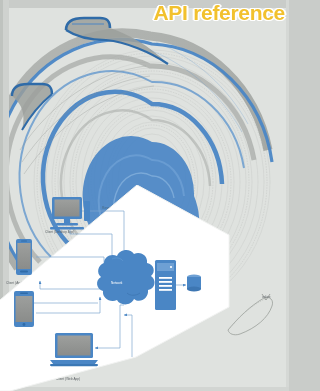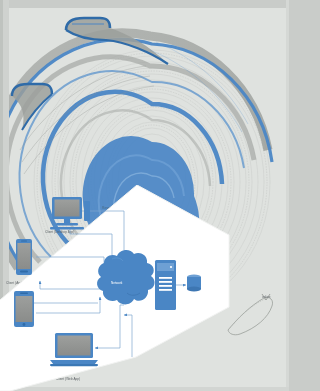--- a/index.html
+++ b/index.html
@@ -144,20 +144,23 @@
       </g>
     </g>
   </svg>
 
   <div class="strip-top"></div>
   <div class="strip-left"></div>
   <div class="strip-left-edge"></div>
   <div class="strip-right"></div>
   <div class="strip-bottom"></div>
 
+  <div class="title-wrap">
+    <div class="title">API reference</div>
+  </div>
 
   <svg class="panel" viewBox="0 0 289 206" preserveAspectRatio="none">
     <polygon points="137,0 229,50 229,122 136,172 10,206 -6,206 -6,120" fill="#ffffff"></polygon>
     <polygon points="137,0 229,50 229,122 136,172 10,206 -6,206 -6,120" fill="none" stroke="#f2f3f2" stroke-width="1"></polygon>
   </svg>
 
   <svg class="diagram" viewBox="0 0 289 206">
     <defs>
       <marker id="arw" markerWidth="5" markerHeight="5" refX="4.2" refY="2" orient="auto">
         <path d="M0,0 L4.4,2 L0,4 z" fill="#4a86c5"></path>

